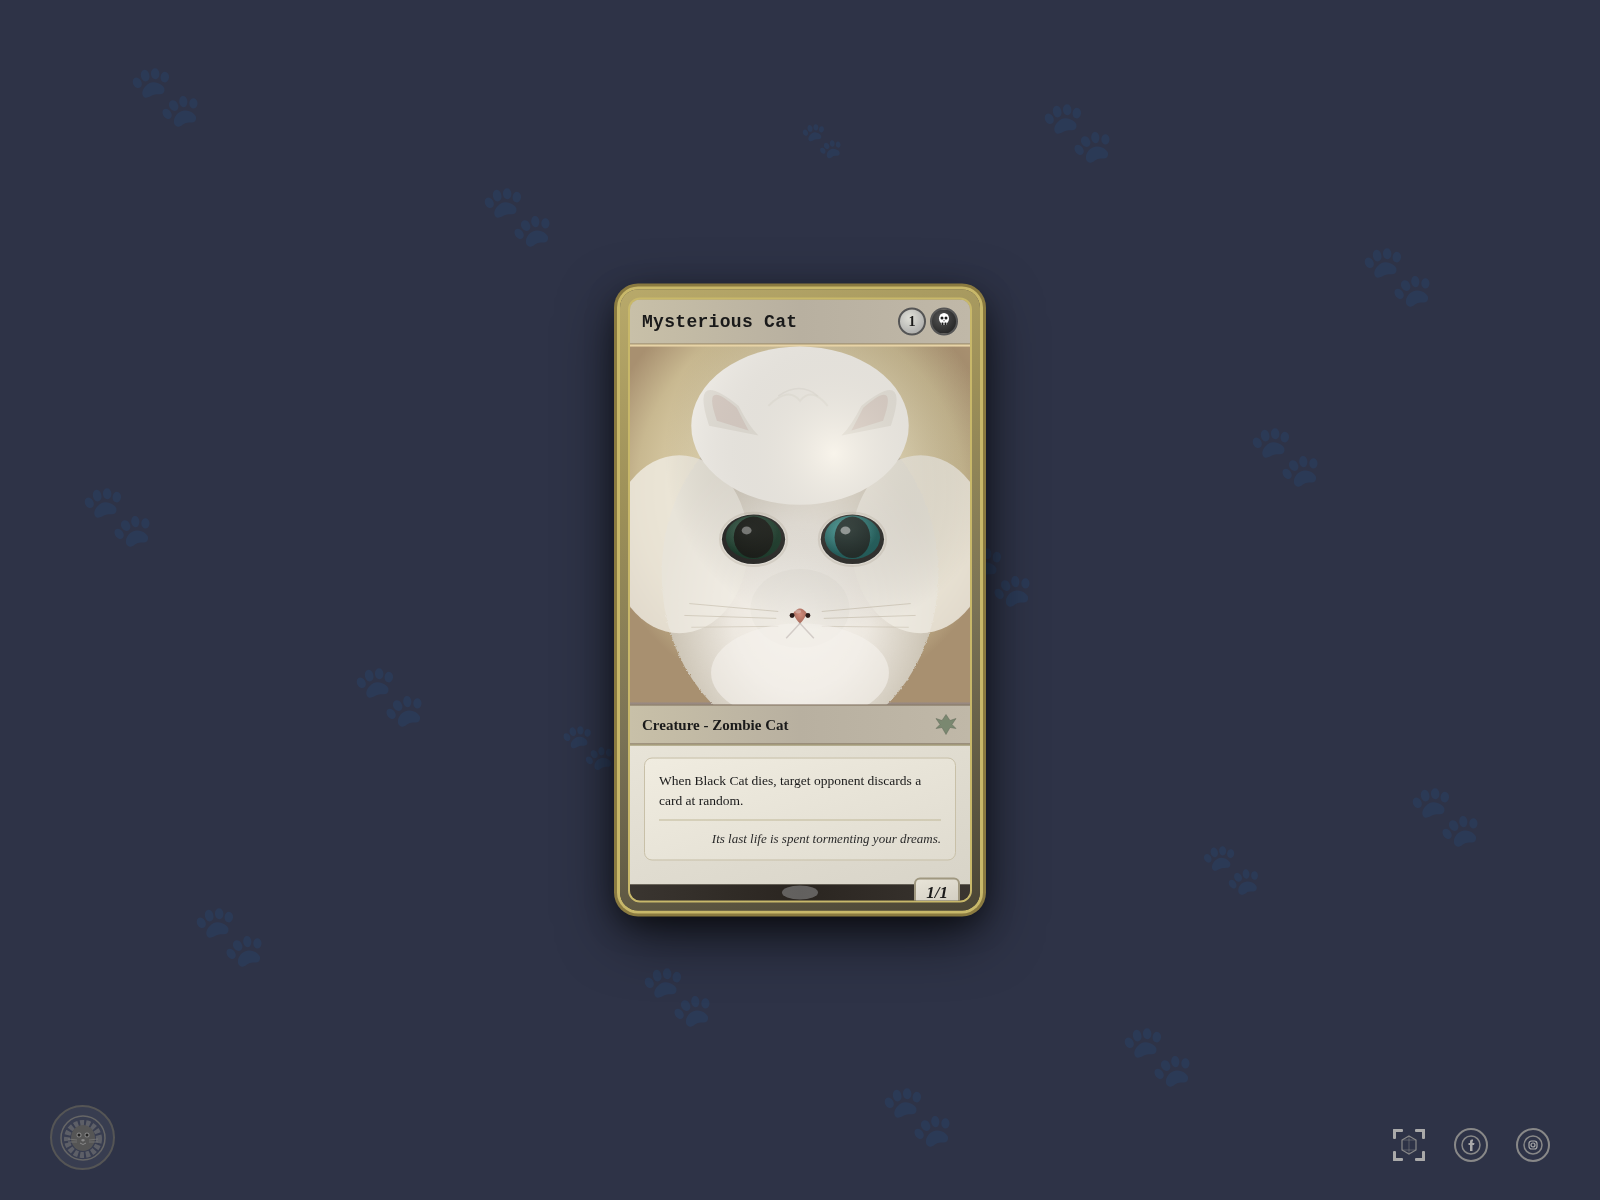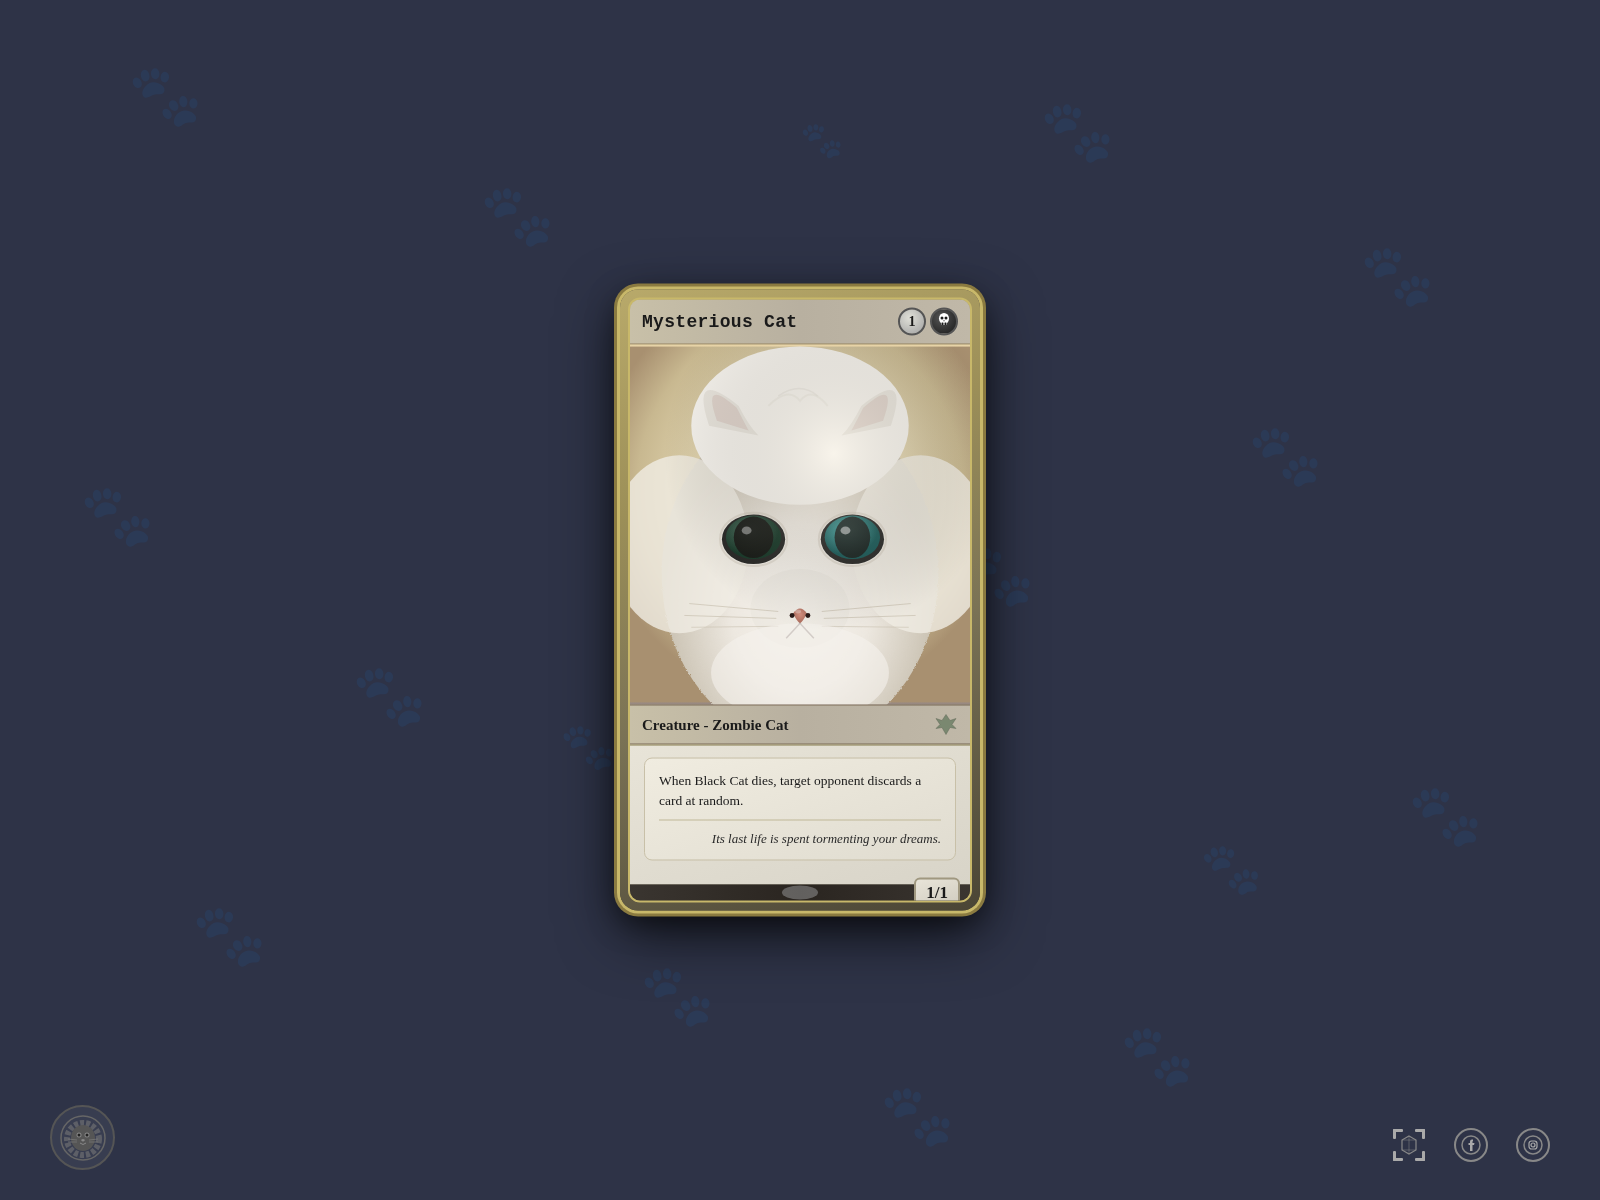--- a/index.html
+++ b/index.html
@@ -183,20 +183,21 @@
     }
 
     
     .card-footer {
       background: linear-gradient(90deg, #3a3530 0%, #2a2520 50%, #3a3530 100%);
       padding: 8px 12px;
       display: flex;
       align-items: center;
       justify-content: center;
       position: relative;
+      font-style: italic;
     }
 
     .set-info {
       position: absolute;
       left: 50%;
       transform: translateX(-50%);
     }
 
     .set-oval {
       width: 36px;

